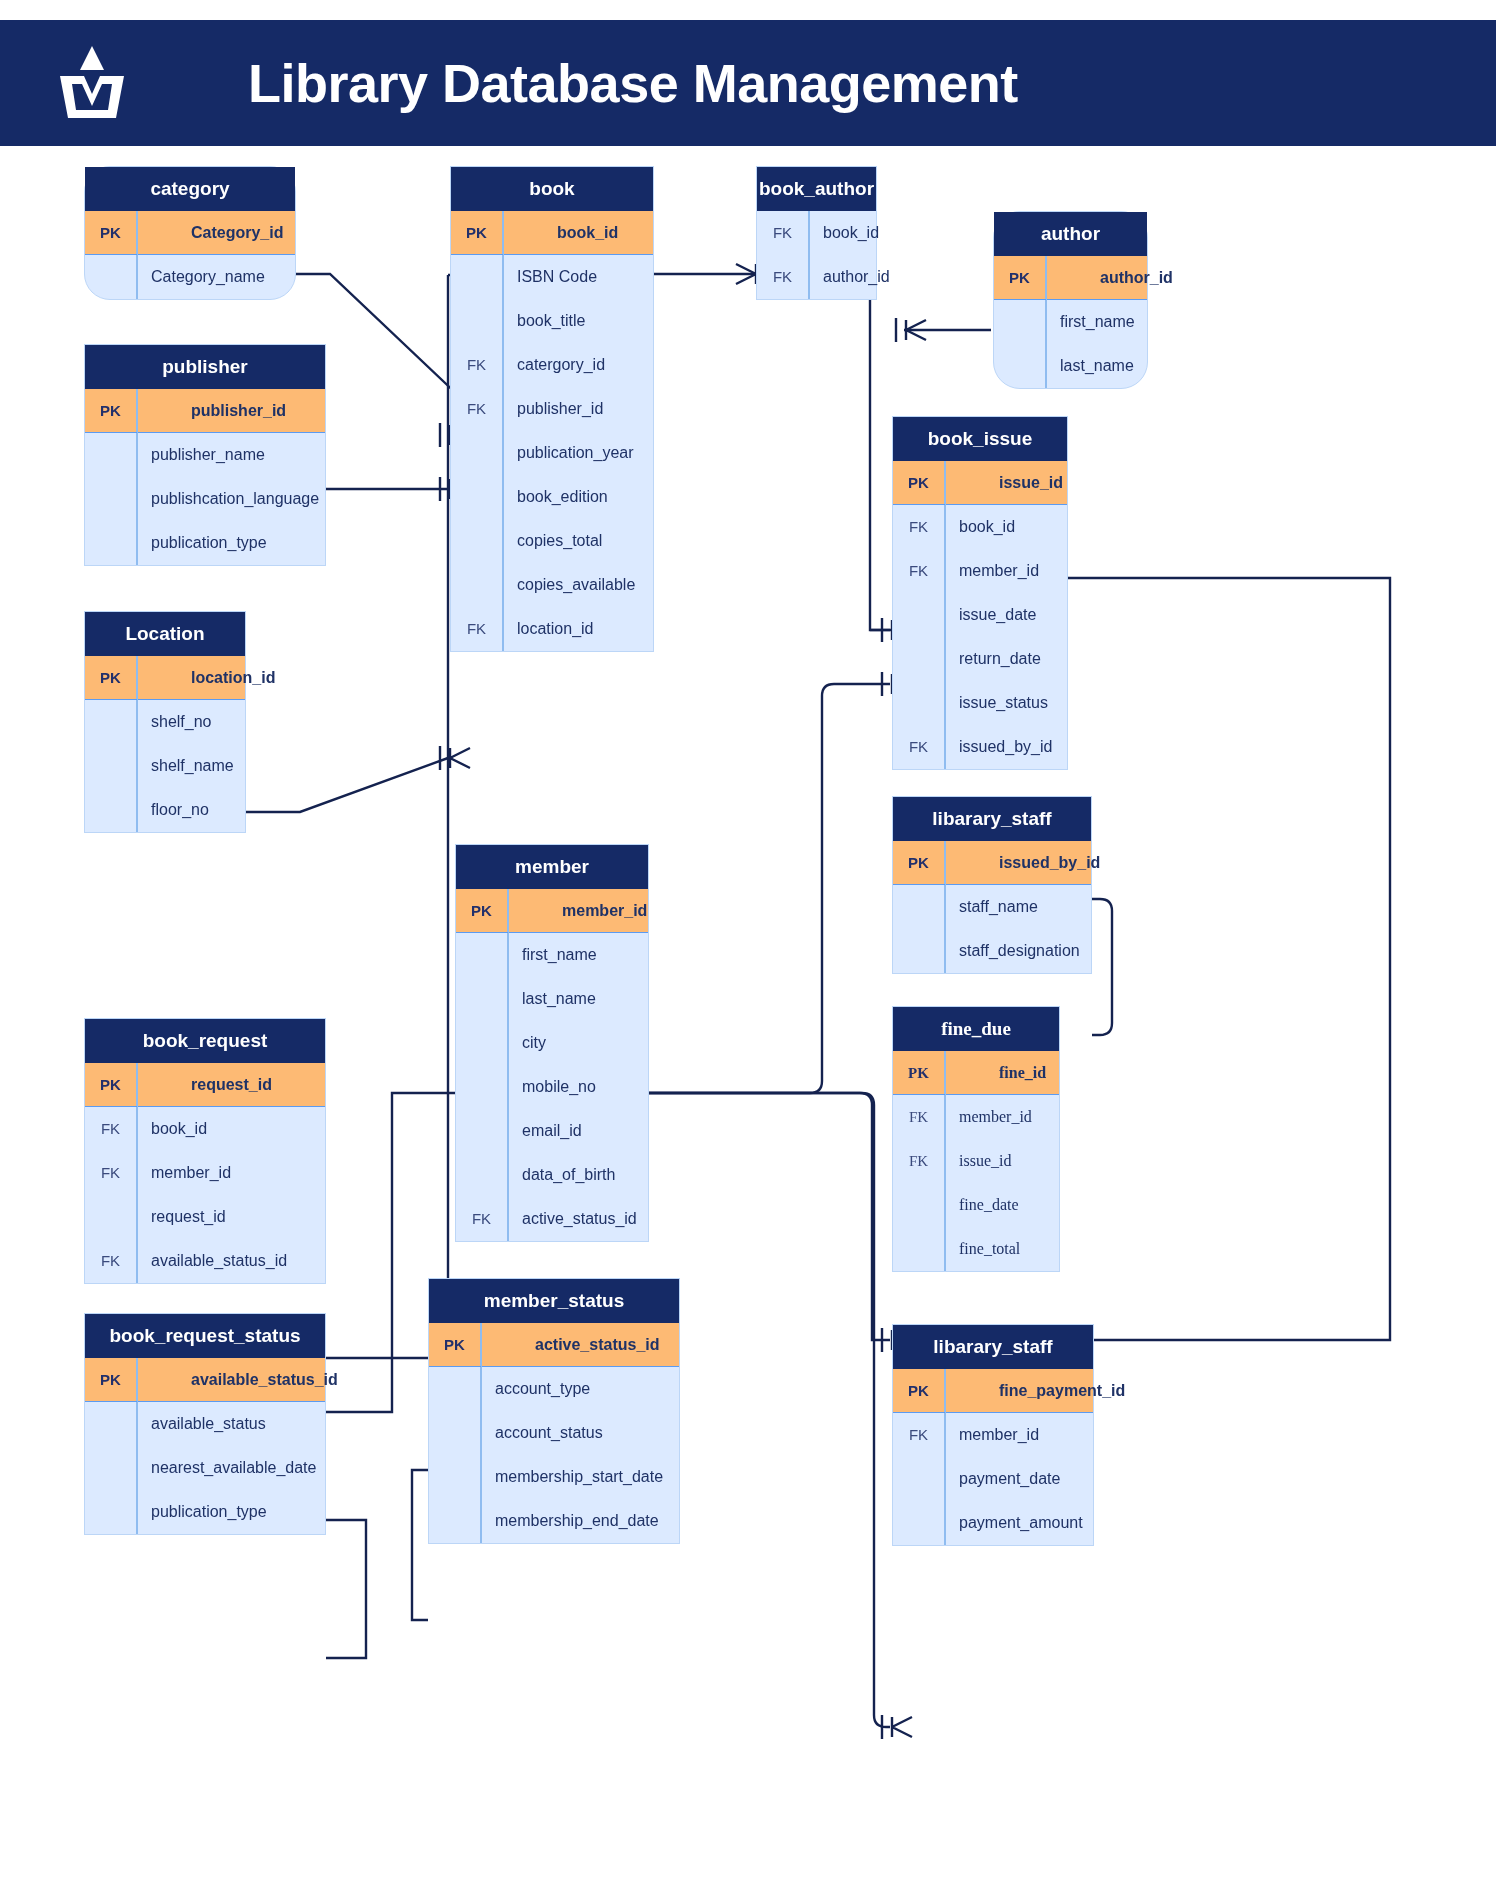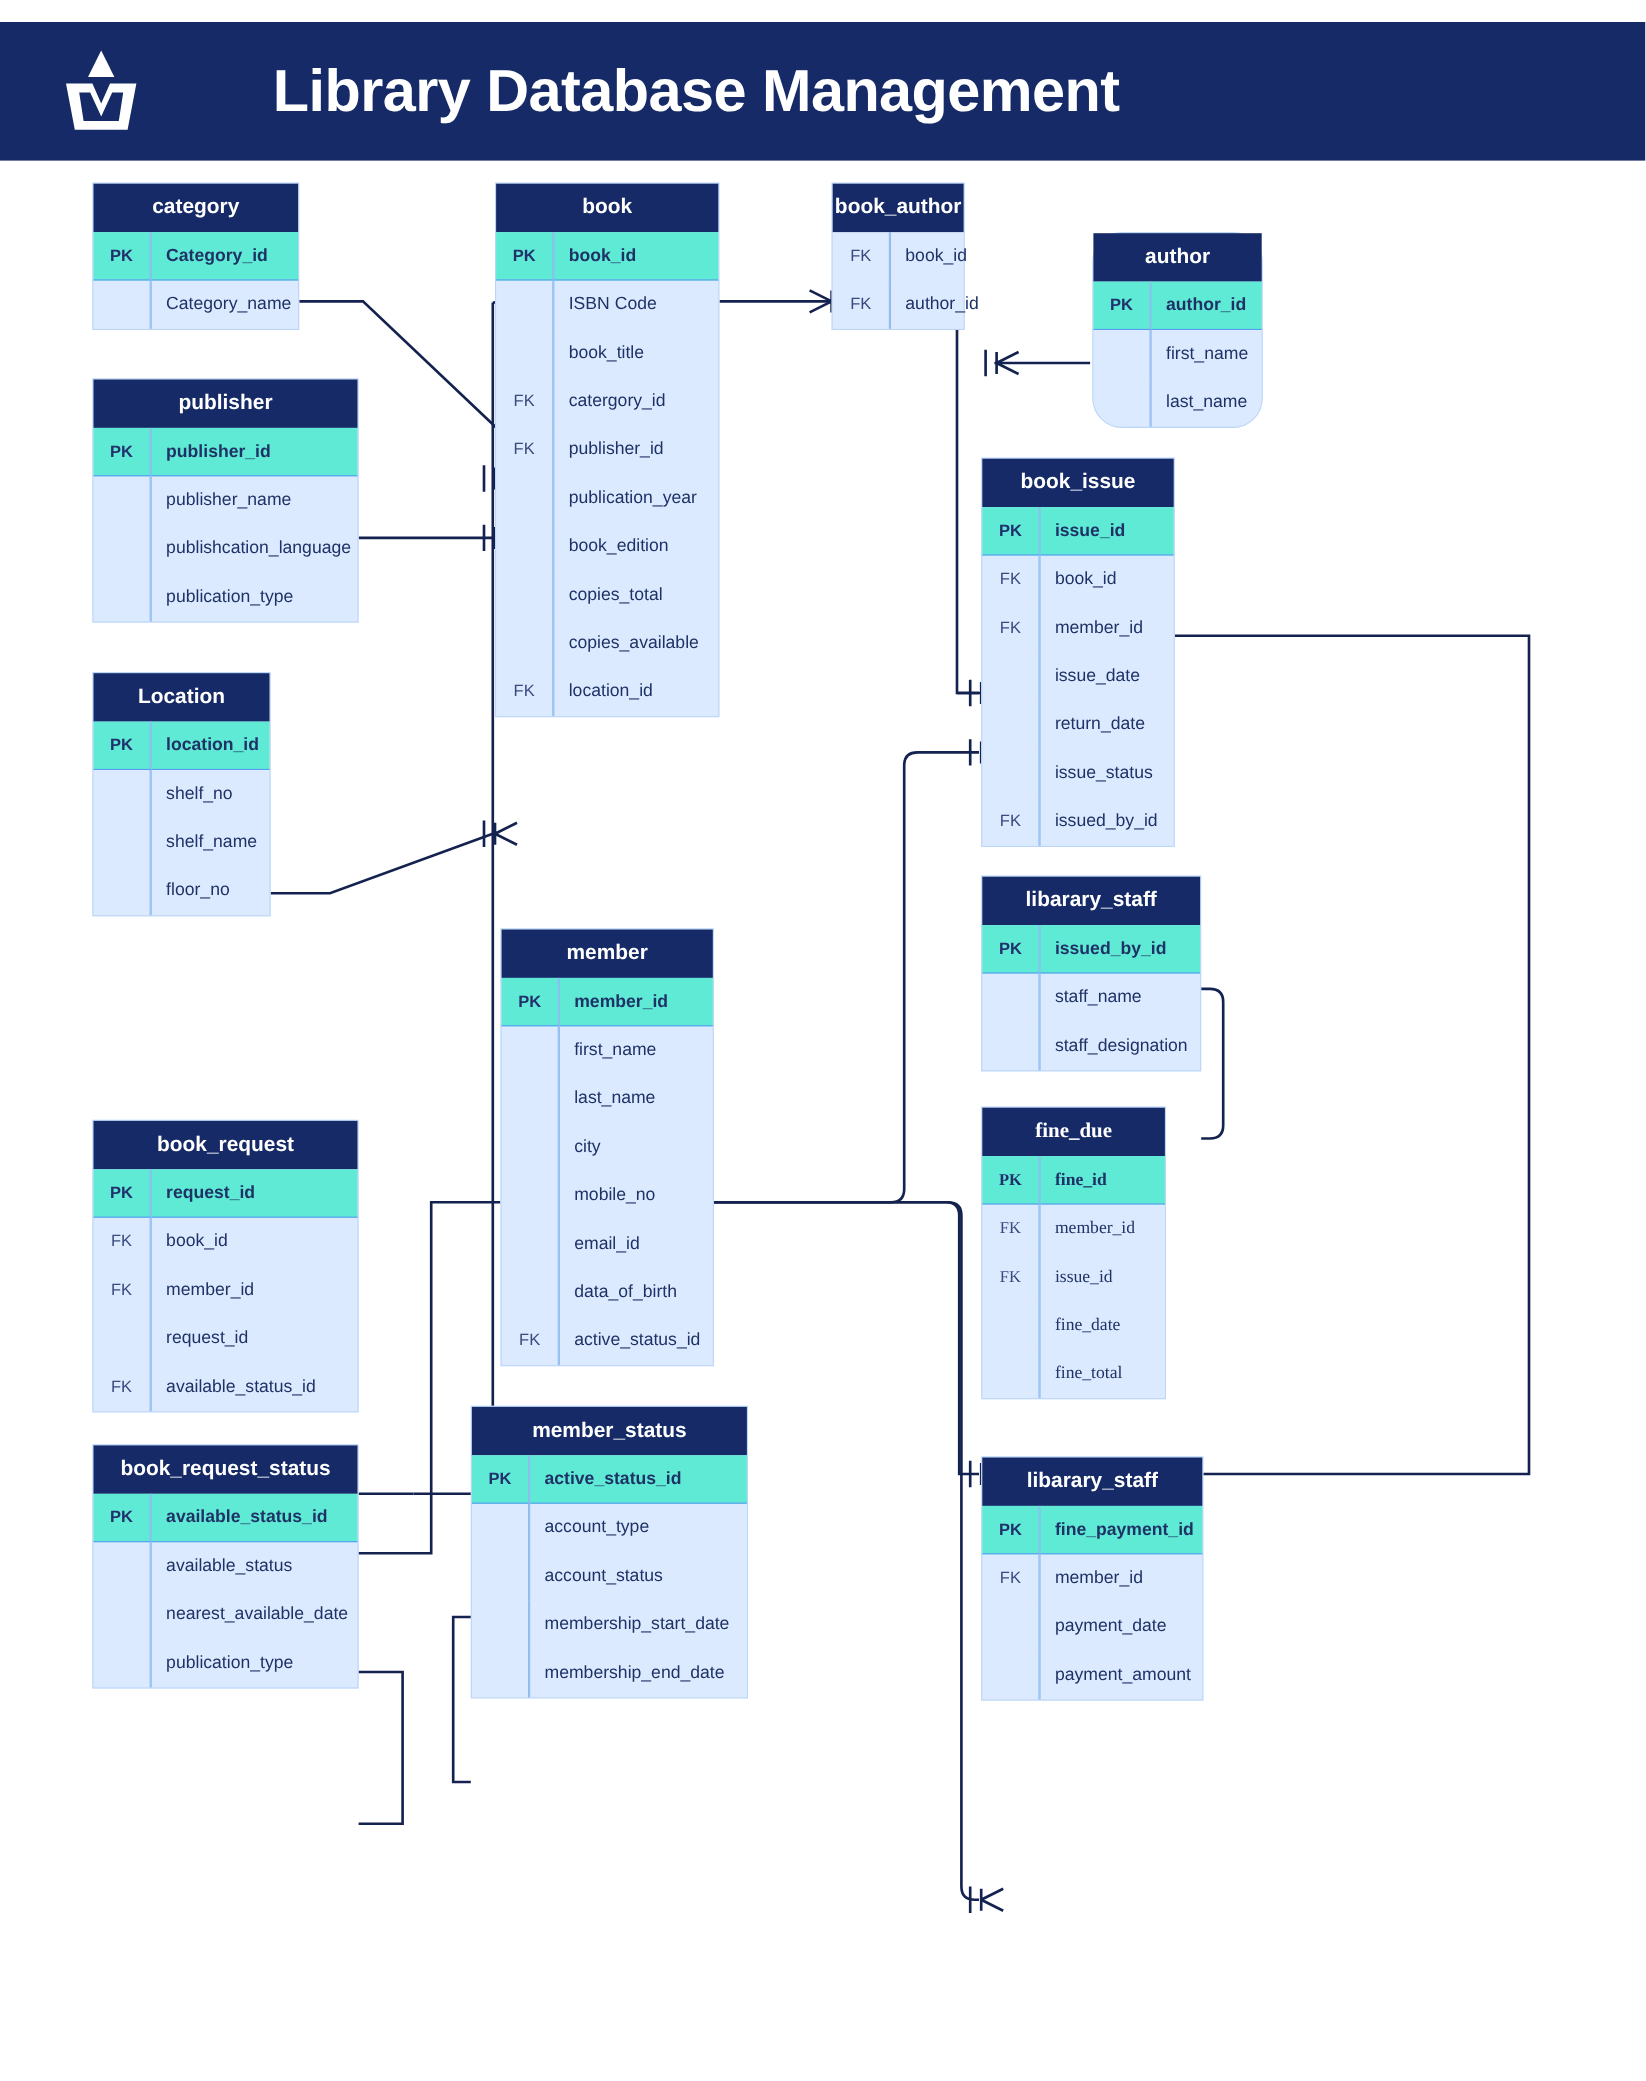--- a/index.html
+++ b/index.html
@@ -72,22 +72,23 @@
     overflow: hidden;
   }
   .ent-body { position: relative; }
   .row {
     display: flex;
     align-items: center;
     height: 44px;
     position: relative;
   }
   .row.pk-row {
-    background: #5eead4;
+    background: #fdba74;
     border-bottom: 1px solid #5b9bf2;
+    gap: 40px;
   }
   .key {
     width: 52px;
     flex: 0 0 52px;
     text-align: center;
     font-size: 15px;
     color: #22306b;
     font-weight: bold;
     border-right: 1px solid #8fbcf0;
     align-self: stretch;
@@ -191,21 +192,21 @@
       <path d="M300,1500 L366,1500 L366,1638 L326,1638"></path>
       <path d="M298,1490 L298,1510 M298,1500 L318,1490 M298,1500 L318,1510 M308,1488 L308,1512"></path>
     </g>
     <g>
       <path d="M428,1600 L412,1600 L412,1450 L453,1450"></path>
       <path d="M455,1440 L455,1460 M455,1450 L435,1440 M455,1450 L435,1460 M445,1438 L445,1462"></path>
     </g>
   </svg>
 
   <div id="entity-layer">
-      <div class="entity" style="left: 84px; top: 146px; width: 188px;">
+      <div class="entity" style="left: 84px; top: 146px; width: 212px; border-radius: 26px;">
         <div class="ent-title">category</div>
         <div class="ent-body">
           <div class="row pk-row">
             <div class="key">PK</div>
             <div class="fname">Category_id</div>
           </div>
           <div class="row">
             <div class="key empty"></div>
             <div class="fname">Category_name</div>
           </div>

